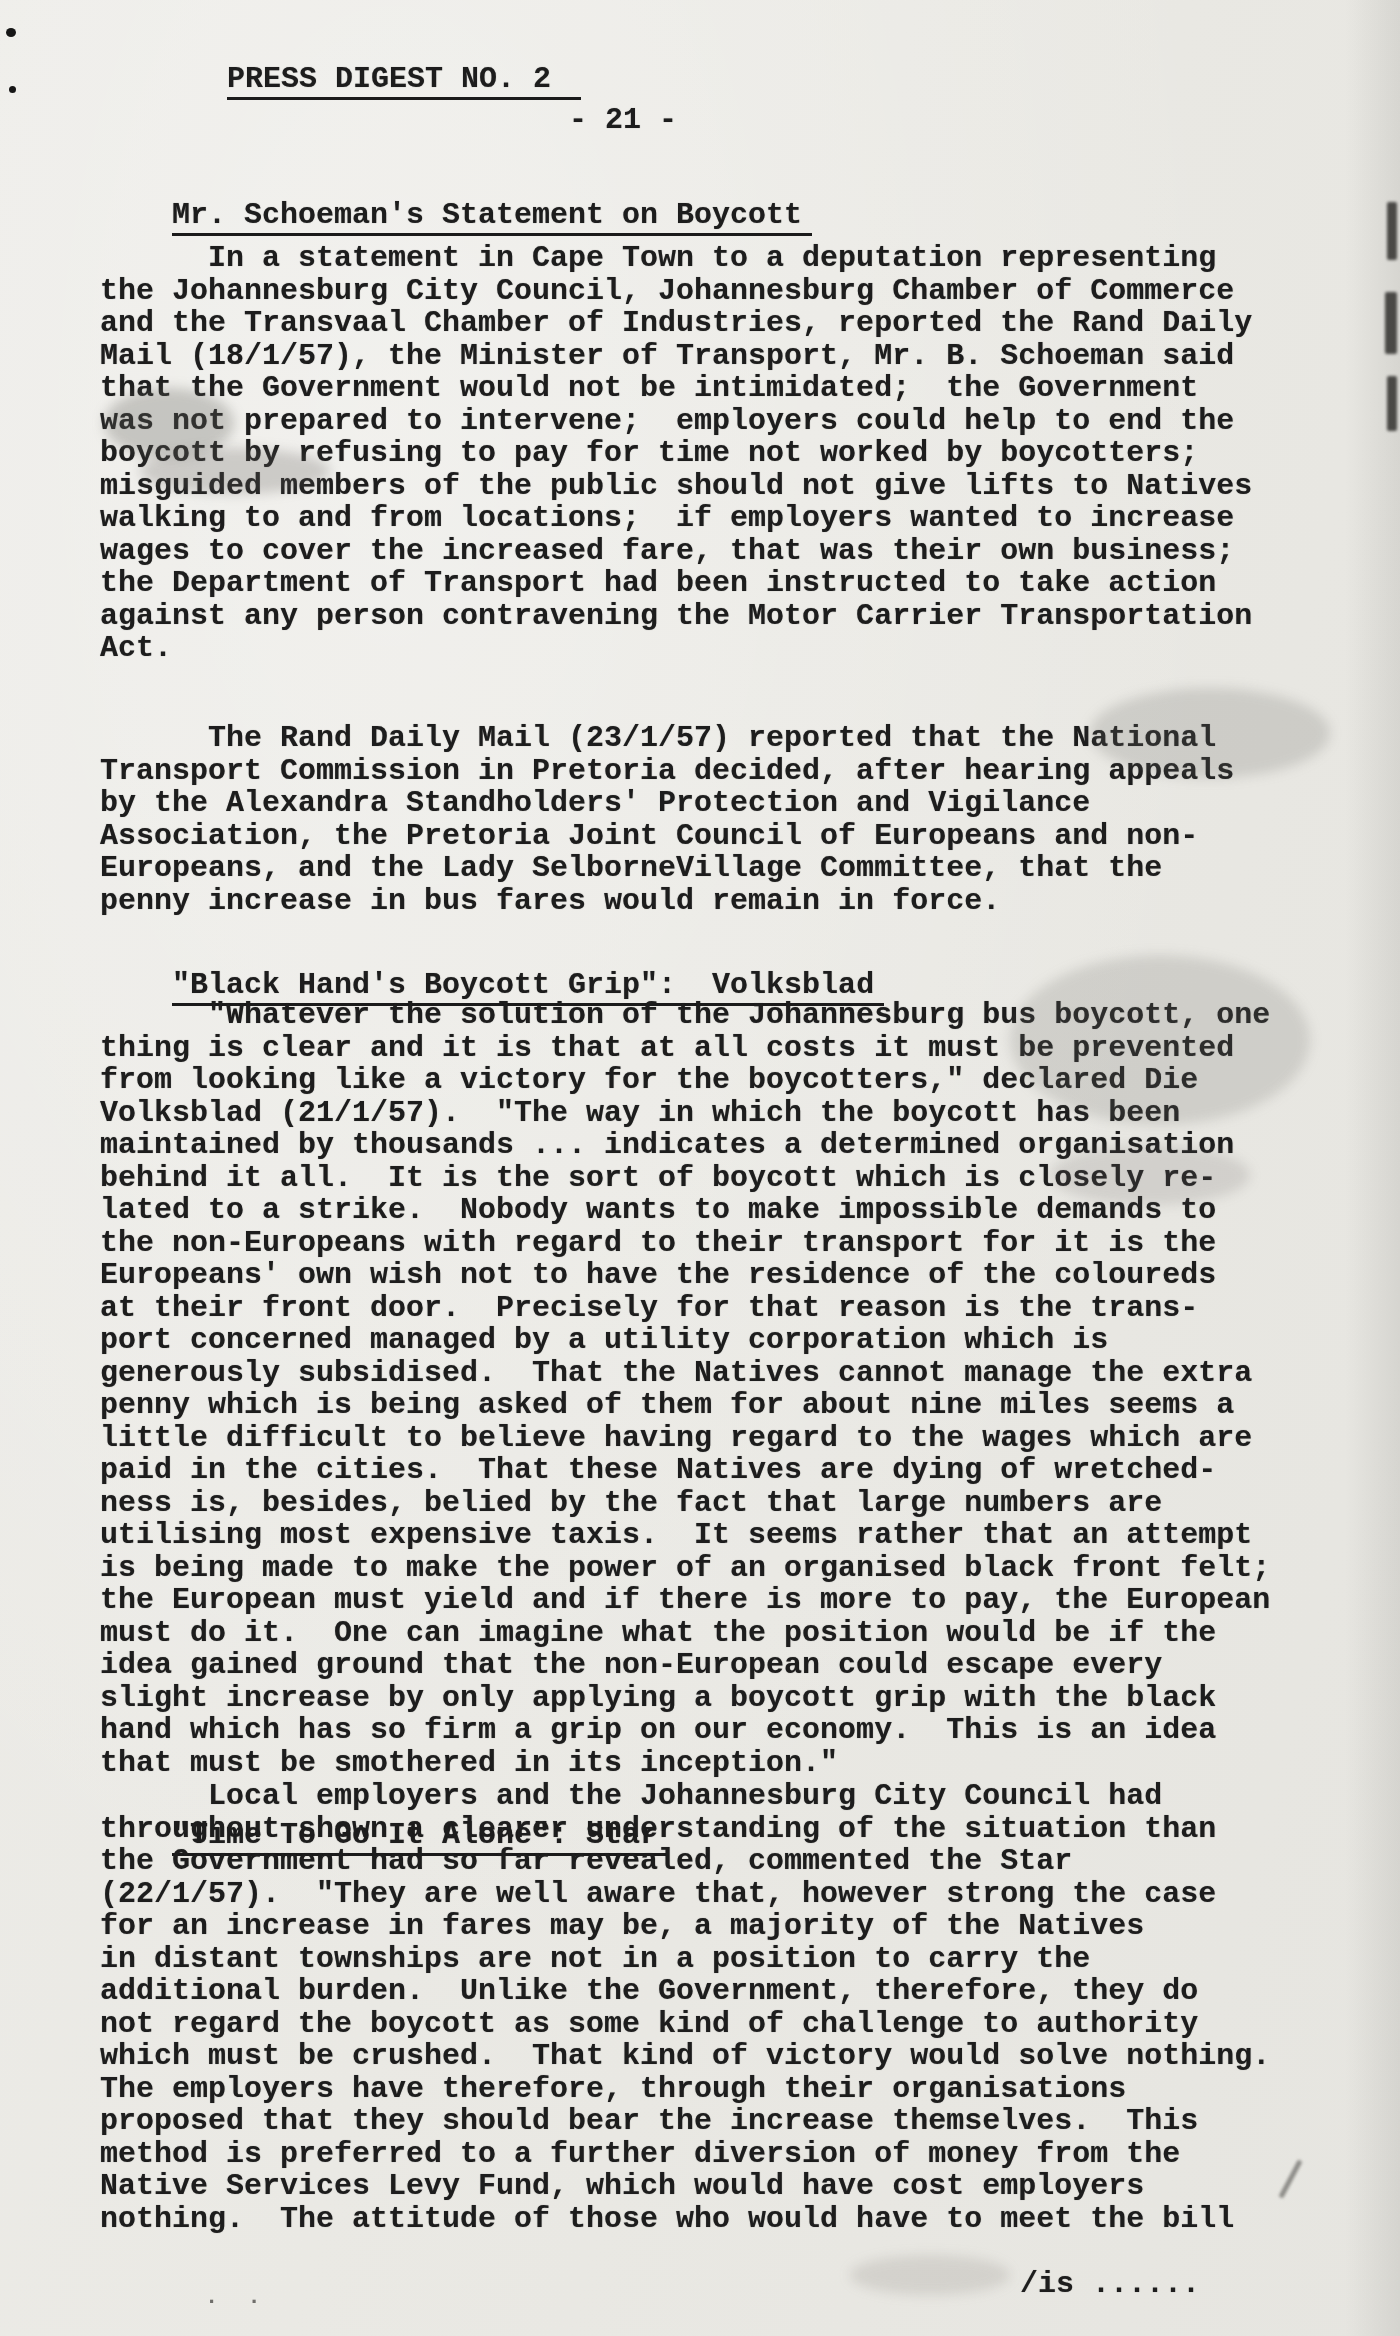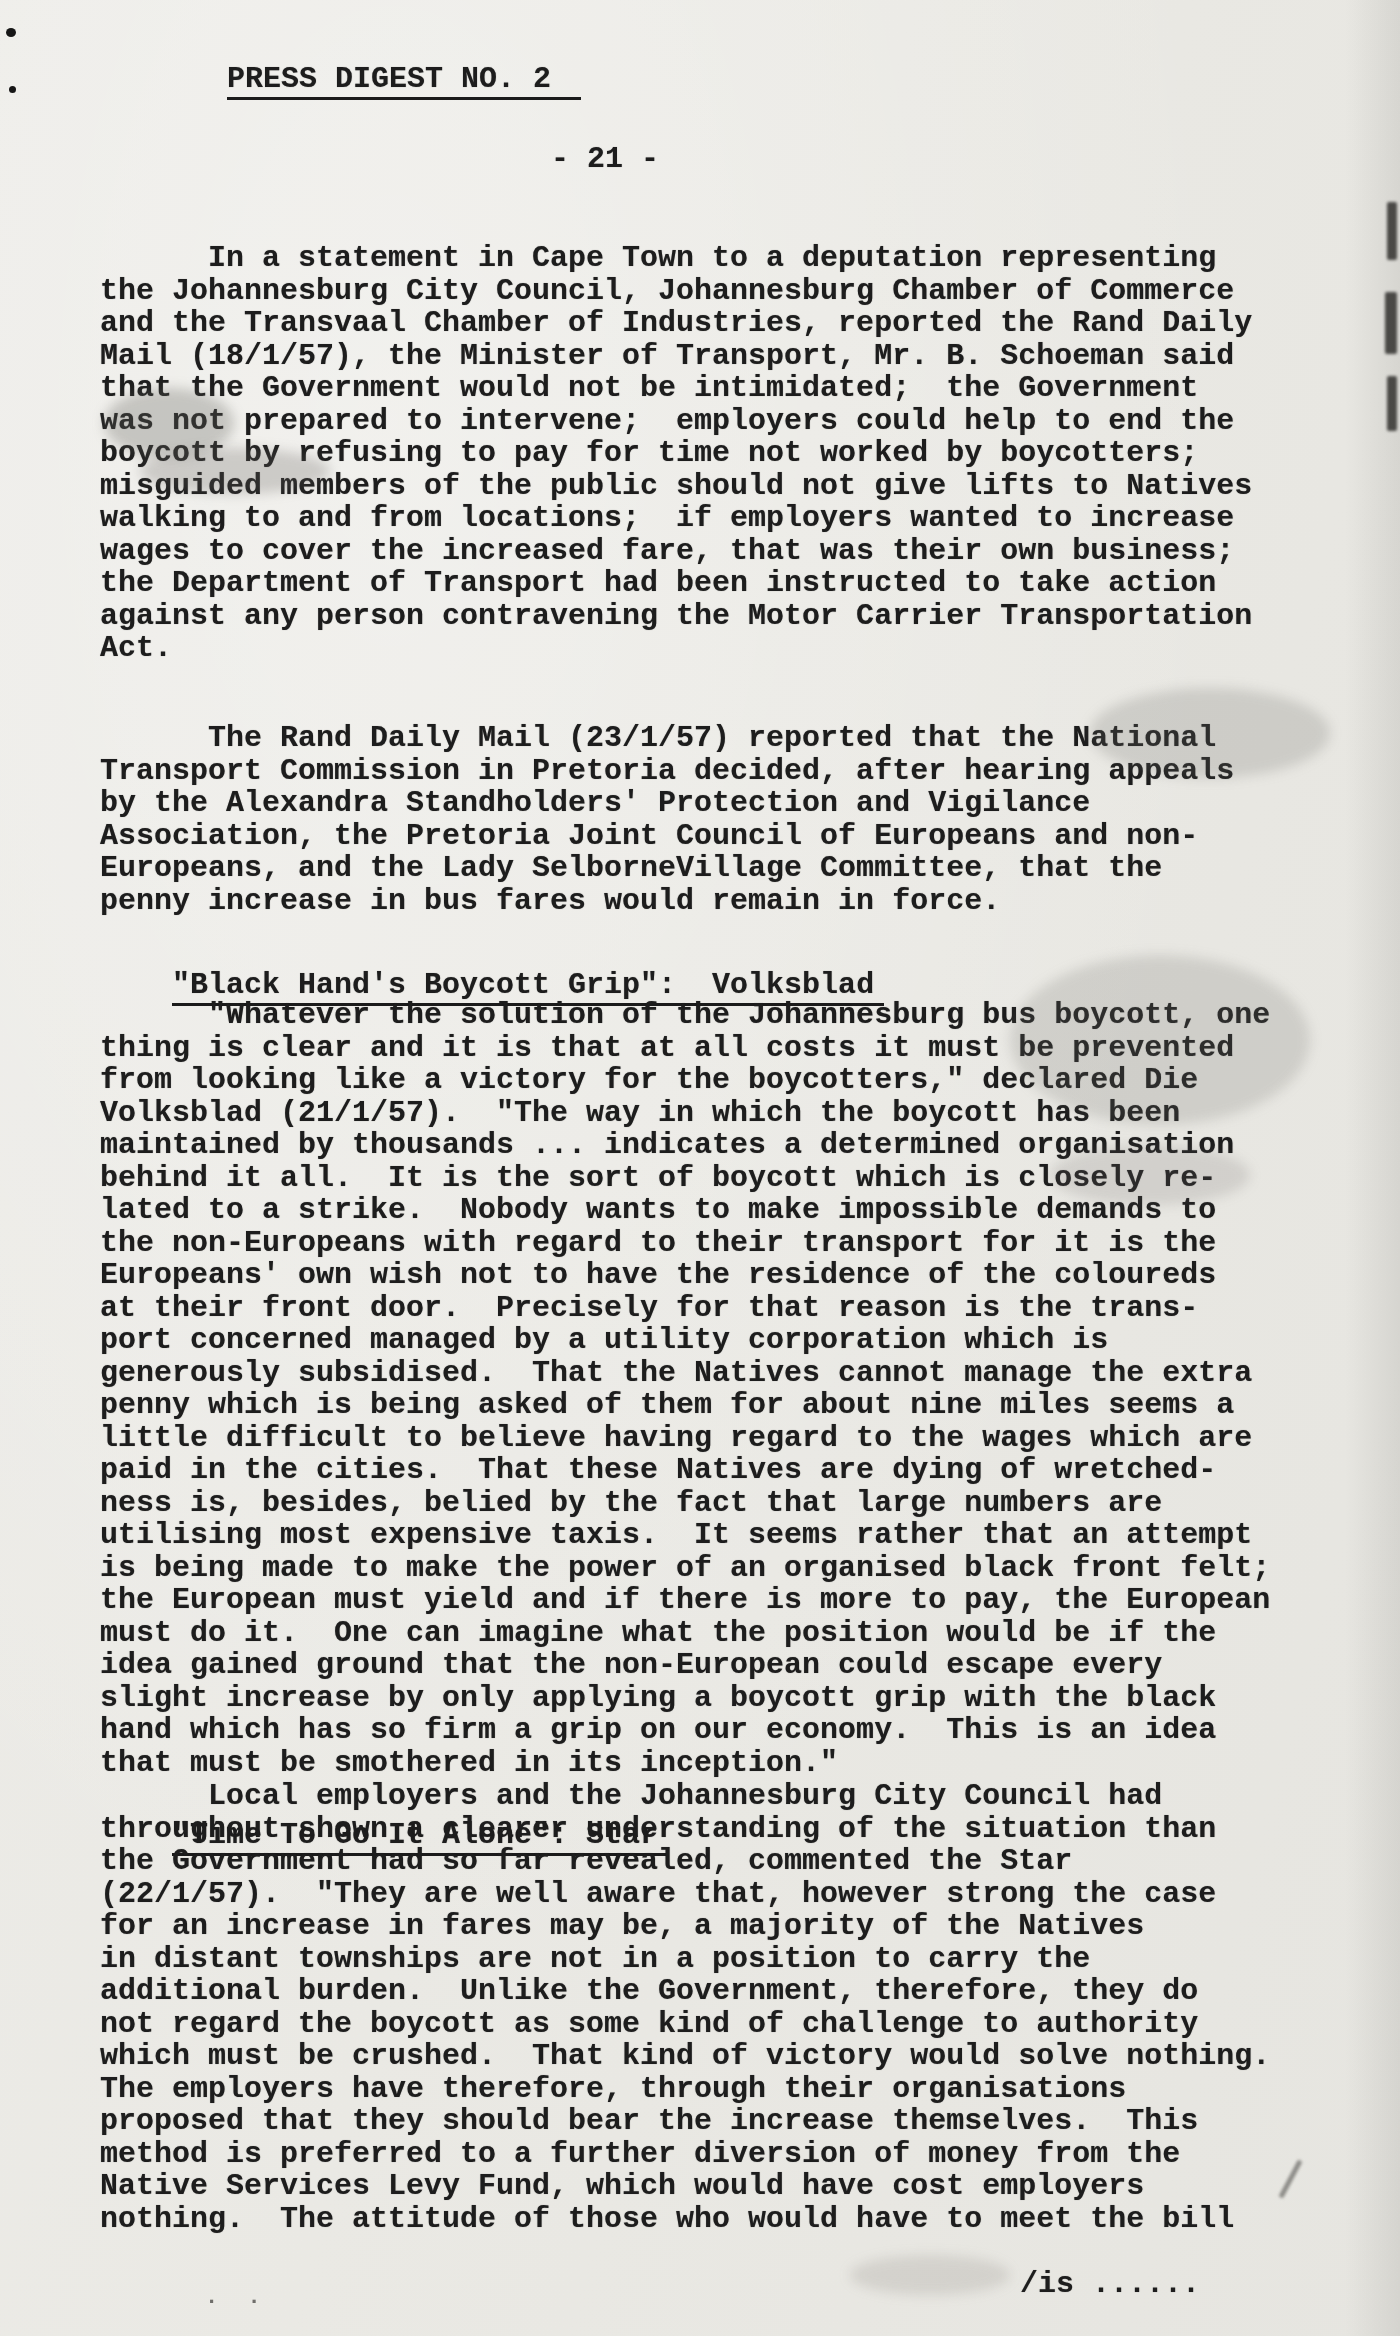--- a/index.html
+++ b/index.html
@@ -23,21 +23,21 @@
     text-shadow: 0 0 1px rgba(25,25,25,0.42);
   }
   .uline {
     display: inline-block;
     border-bottom: 3px solid #1b1b1b;
     padding-bottom: 2px;
     padding-right: 10px;
   }
   .uline-wide { padding-right: 30px; margin-left: 22px; }
   .doc-title   { top: 30px;   left: 133px; }
-  .page-num    { top: 104px;  left: 551px; margin-top: 39px; }
+  .page-num    { top: 104px;  left: 569px; }
   .h-1         { top: 166px;  left: 100px; }
   .p-1         { top: 242px;  left: 100px; }
   .h-2         { top: 660px;  left: 100px; }
   .p-2         { top: 722px;  left: 100px; }
   .h-3         { top: 936px;  left: 100px; }
   .p-3         { top: 999px;  left: 100px; }
   .h-4         { top: 1786px; left: 100px; }
   .p-4         { top: 1780px; left: 100px; }
   .footer-mark { top: 2268px; left: 1020px; }
   .footer-dots { top: 2282px; left: 205px; color: #6f6e6a; font-size: 22px; letter-spacing: 8px; text-shadow: none; }
@@ -70,20 +70,23 @@
 <body>
 
 <div class="page">
 
   <div class="txt doc-title">
     <span class="uline uline-wide">PRESS DIGEST NO. 2</span>
   </div>
 
   <div class="txt page-num">- 21 -</div>
 
+  <div class="txt h-1">
+    <span class="uline">Mr. Schoeman's Statement on Boycott</span>
+  </div>
   <div class="txt p-1">      In a statement in Cape Town to a deputation representing
 the Johannesburg City Council, Johannesburg Chamber of Commerce
 and the Transvaal Chamber of Industries, reported the Rand Daily
 Mail (18/1/57), the Minister of Transport, Mr. B. Schoeman said
 that the Government would not be intimidated;  the Government
 was not prepared to intervene;  employers could help to end the
 boycott by refusing to pay for time not worked by boycotters;
 misguided members of the public should not give lifts to Natives
 walking to and from locations;  if employers wanted to increase
 wages to cover the increased fare, that was their own business;

